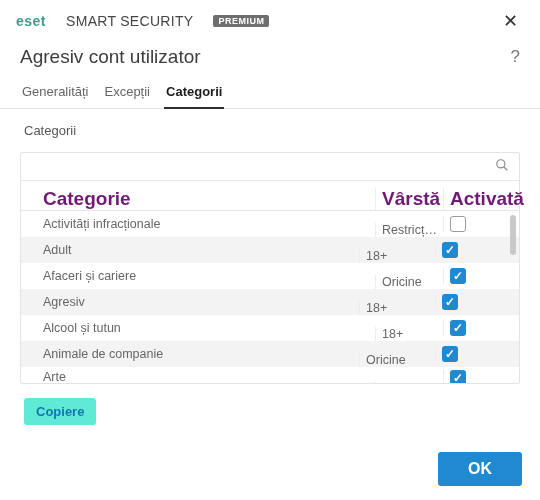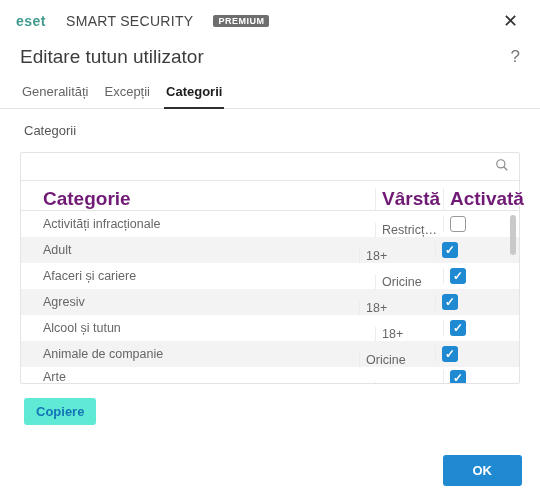--- a/index.html
+++ b/index.html
@@ -182,41 +182,41 @@
     position: absolute;
     bottom: 14px;
     right: 18px;
   }
   .ok-btn {
     background: #1f89d1;
     color: #fff;
     border: none;
     padding: 8px 30px;
     border-radius: 3px;
-    font-size: 13px;
+    font-size: 16px;
     font-weight: 600;
     cursor: pointer;
   }
 </style>
 </head>
 <body>
 
 
 
 <div class="header">
   <div class="brand">
     <span class="brand-mark">eset</span>
     <span class="brand-text">SMART SECURITY</span>
     <span class="brand-badge">PREMIUM</span>
   </div>
   <div class="close-btn">✕</div>
 </div>
 
 <div class="title-row">
-  <div class="title">Editare tutun utilizator</div>
+  <div class="title">Agresiv cont utilizator</div>
   <div class="help-btn">?</div>
 </div>
 
 <div class="tabs">
   <div class="tab">Generalități</div>
   <div class="tab">Excepții</div>
   <div class="tab active">Categorii</div>
 </div>
 
 <div class="section-label">Categorii</div>

